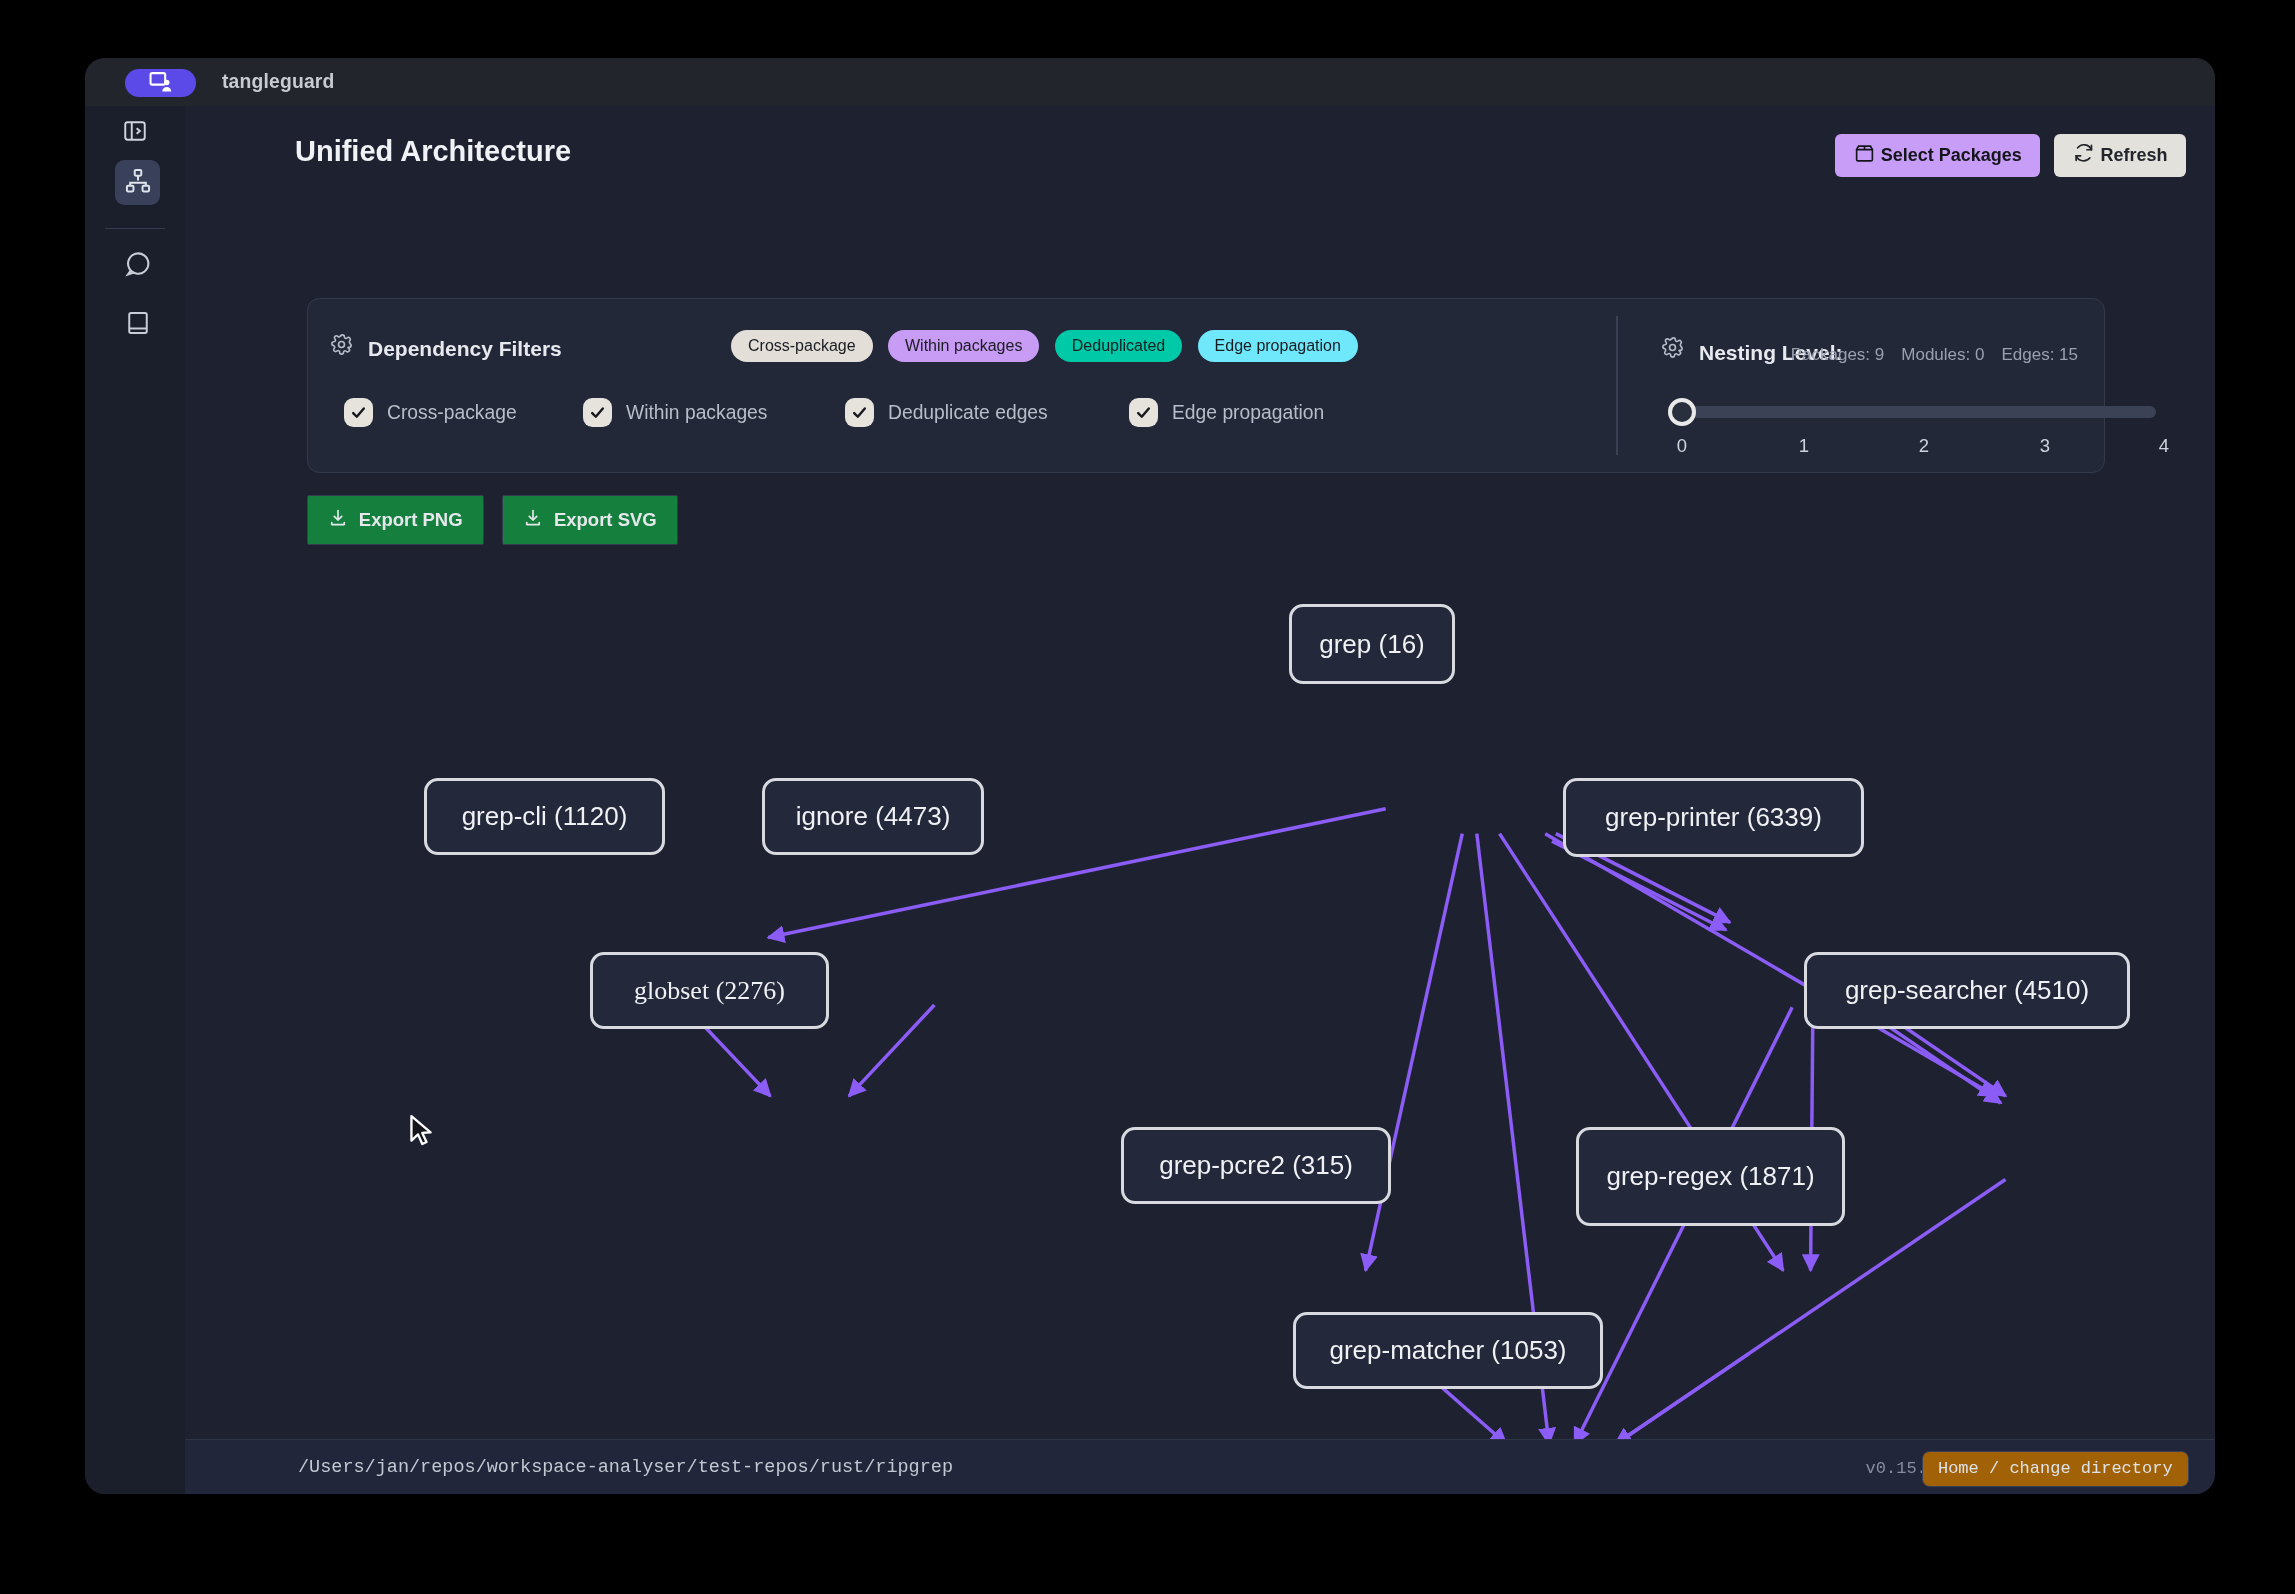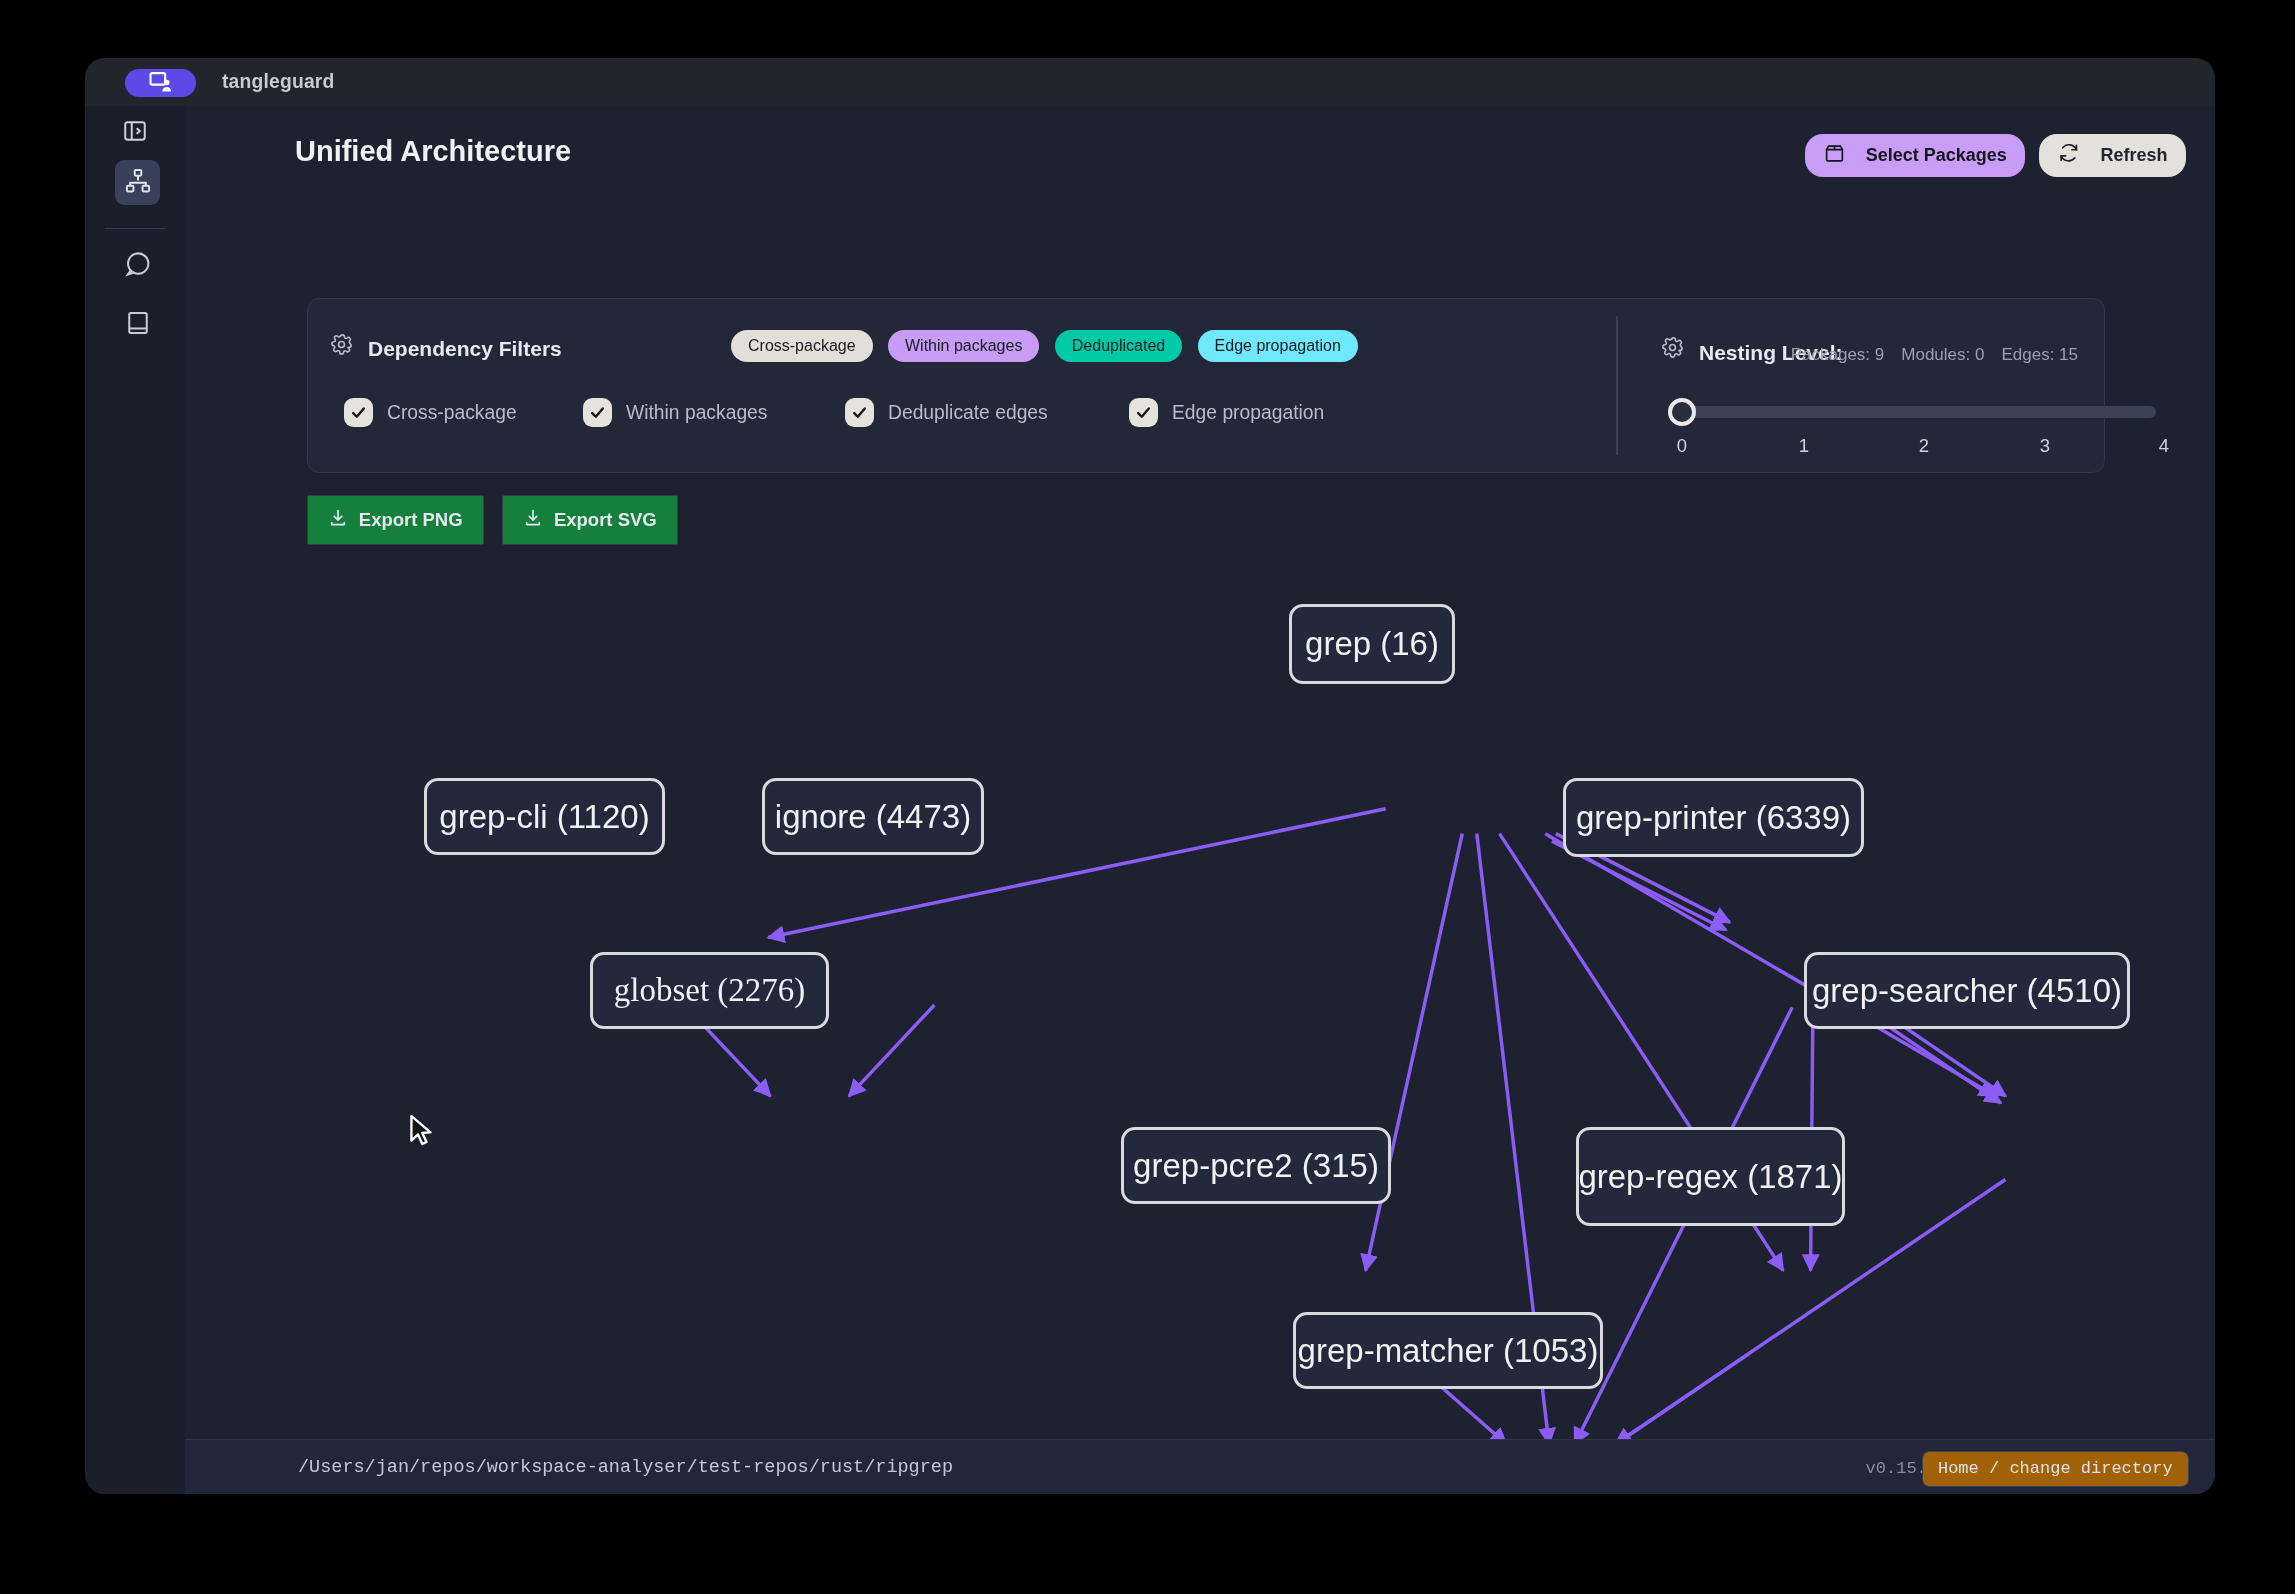--- a/index.html
+++ b/index.html
@@ -26,21 +26,21 @@
   .rail-item{position:absolute;left:30px;width:45px;height:45px;border-radius:9.3px;
              display:flex;align-items:center;justify-content:center;}
   .rail-item.active{background:#39405a;}
   .rail-sep{position:absolute;left:20px;width:60px;height:0.8px;background:#343b4d;}
 
   
   .header{position:absolute;left:100px;top:48px;width:2030px;height:99px;
           background:#1e2230;border-bottom:0.8px solid #2d3342;}
   .page-title{position:absolute;left:110px;top:29px;font-size:29px;font-weight:bold;color:#f1f2f5;}
   .hdr-btns{position:absolute;right:29px;top:28px;display:flex;gap:14px;}
-  .btn{display:flex;align-items:center;gap:21px;height:43px;padding:0 18.5px;border-radius:18px;
+  .btn{display:flex;align-items:center;gap:6px;height:43px;padding:0 18.5px;border-radius:6px;
        font-size:18px;font-weight:bold;cursor:pointer;}
   .btn-primary{background:#c79df7;color:#15161c;}
   .btn-ghost{background:#e3e1dc;color:#22252b;}
 
   
   .body{position:absolute;left:100px;top:147px;width:2030px;height:1235px;background:#1e2230;}
 
   
   .filters{position:absolute;left:122px;top:93px;width:1796px;height:173px;
            background:#232838;border:0.8px solid #333a4c;border-radius:12.3px;}
@@ -68,21 +68,21 @@
   
   .exports{position:absolute;left:122px;top:290px;display:flex;gap:18.5px;}
   .ebtn{display:flex;align-items:center;gap:10.8px;height:48px;padding:0 20px;border-radius:2px;
         background:#15803d;border:0.8px solid #353c50;color:#e6e8ee;font-size:18.5px;font-weight:bold;cursor:pointer;}
 
   
   .canvas{position:absolute;left:100px;top:147px;width:2030px;height:1235px;pointer-events:none;}
 
   .node{position:absolute;background:#23283a;border:3.1px solid #d8dae0;border-radius:14px;
         display:flex;align-items:center;justify-content:center;color:#f0f1f4;
-        font-size:33px;white-space:nowrap;box-sizing:border-box;cursor:pointer;}
+        font-size:26px;white-space:nowrap;box-sizing:border-box;cursor:pointer;}
 
   
   .footer{position:absolute;left:100px;bottom:0;width:2030px;height:54px;background:#21263a;
           border-top:0.8px solid #2e3547;}
   .fpath{position:absolute;left:113px;top:17px;font-size:18.5px;color:#c4c8d2;
          font-family:"Liberation Mono",monospace;}
   .fver{position:absolute;right:278px;top:18.5px;font-size:17px;color:#878da0;
         font-family:"Liberation Mono",monospace;}
   .fhome{position:absolute;right:26px;top:10.8px;height:34px;padding:0 15.4px;border-radius:7.7px;
          background:#a16207;border:0.8px solid #39415a;display:flex;align-items:center;

